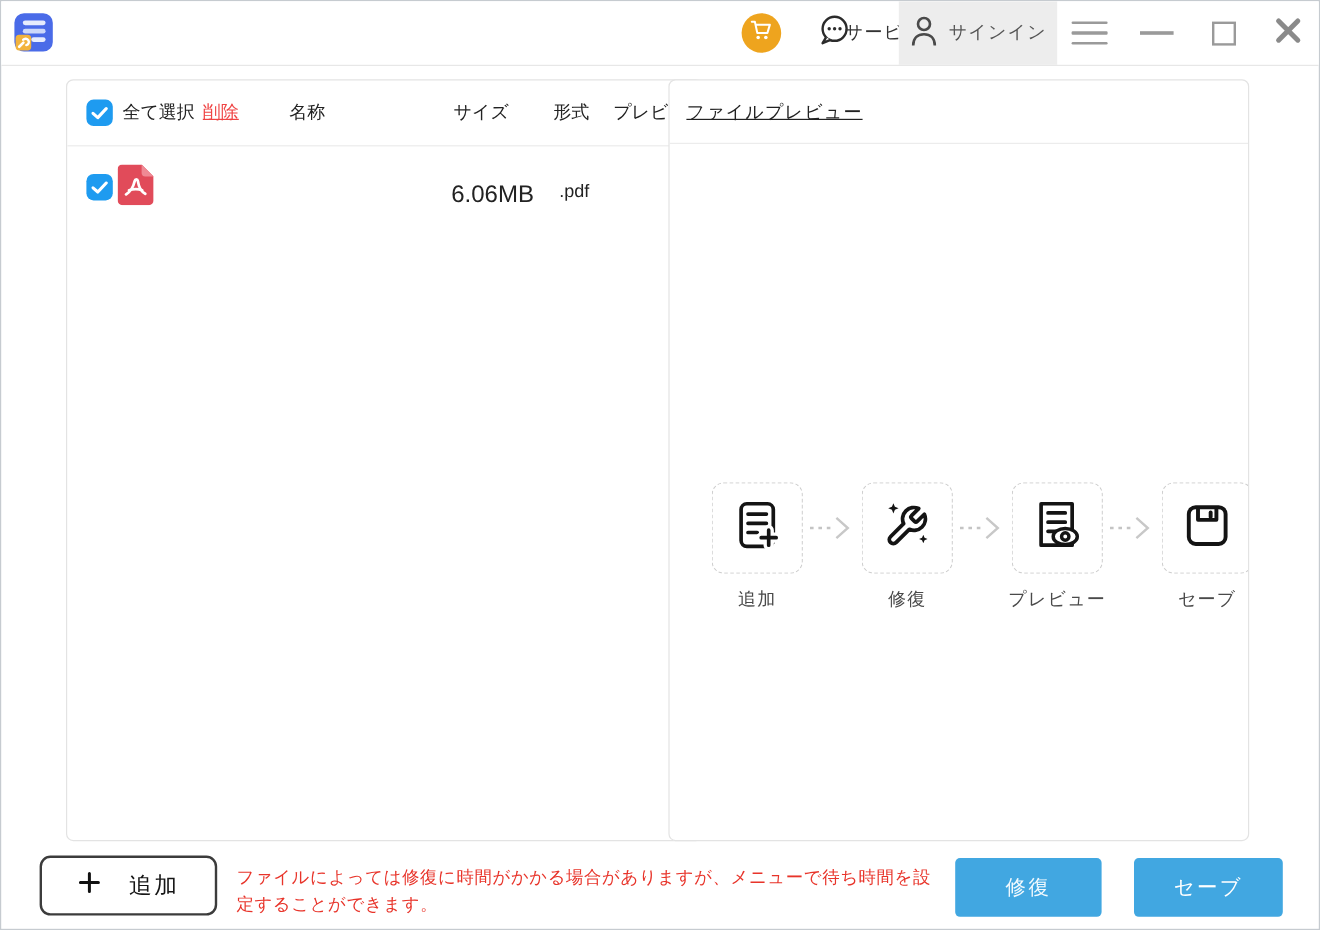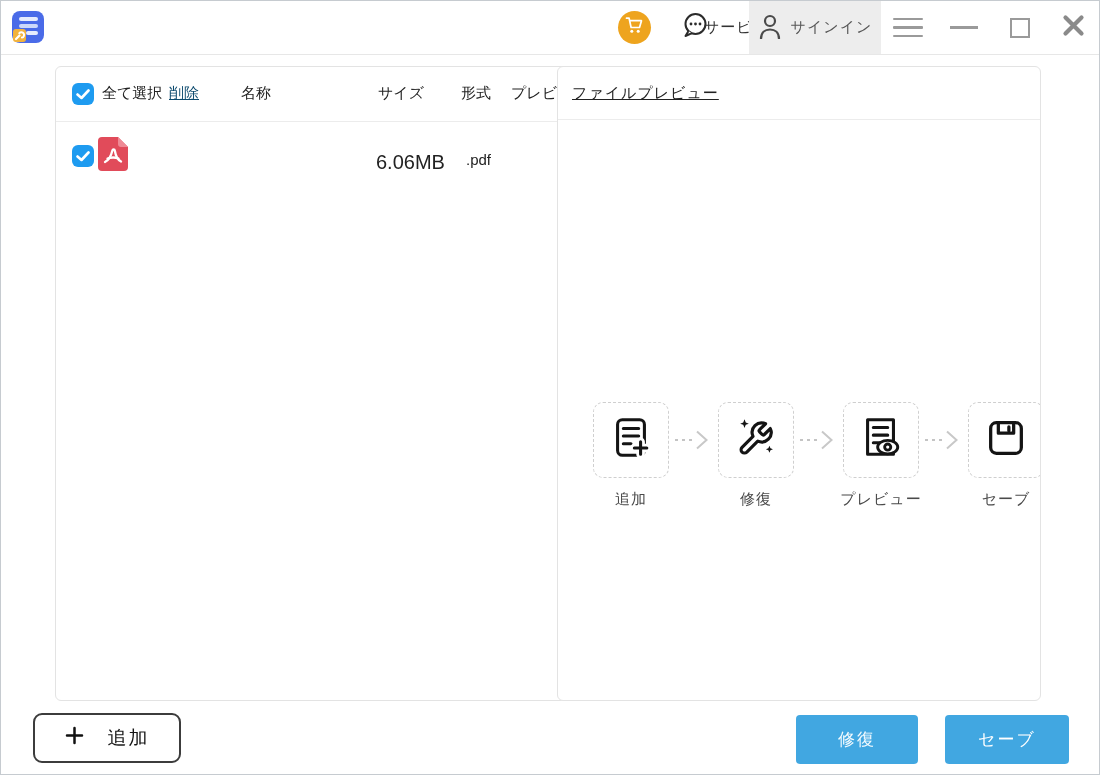--- a/index.html
+++ b/index.html
@@ -32,21 +32,21 @@
   .maxsquare{width:16px;height:16px;border:2.5px solid #9a9a9a;}
   
   .panel{position:absolute;top:65px;background:#fff;border:1px solid #e3e3e3;border-radius:6px;box-sizing:border-box;overflow:hidden;}
   .left-panel{left:10px;width:531px;height:635px;margin-left:44px;}
   .right-panel{left:556px;width:484px;height:635px;text-decoration:underline;}
   .lp-header{position:relative;height:54px;border-bottom:1px solid #ececec;font-size:15px;}
   .lp-header .hitem{position:absolute;top:17px;white-space:nowrap;}
   .checkbox{width:22px;height:22px;background:#1e9bf0;border-radius:6px;display:flex;align-items:center;justify-content:center;cursor:pointer;}
   .cb-head{position:absolute;left:16px;top:16px;}
   .select-all{left:46px;color:#222;}
-  .delete{left:113px;color:#0c4a6e;text-decoration:underline;cursor:pointer;}
+  .delete{left:113px;color:#ef4444;text-decoration:underline;cursor:pointer;}
   .col-name{left:185px;}
   .col-size{left:322px;}
   .col-format{left:405px;}
   .col-preview{left:455px;}
   .file-row{position:relative;height:62px;cursor:default;}
   .file-row .cb{position:absolute;left:16px;top:23px;}
   .pdf-icon{position:absolute;left:42px;top:15px;}
   .file-name{position:absolute;left:82px;top:29px;font-size:15px;white-space:nowrap;}
   .file-size{position:absolute;left:320px;top:29px;font-size:20px;}
   .file-format{position:absolute;left:410px;top:29px;font-size:15px;text-align:right;}
@@ -269,17 +269,18 @@
 
   <div class="add-btn">
     <span>
       <svg width="19" height="19" viewBox="0 0 19 19">
           <path d="M9.5 2 V17 M2 9.5 H17" stroke="#111" stroke-width="2.5" stroke-linecap="round"></path>
         </svg>
     </span>
     <span>追加</span>
   </div>
 
+  <div class="notice">ファイルによっては修復に時間がかかる場合がありますが、メニューで待ち時間を設定することができます。</div>
 
   <button class="blue-btn repair-btn">修復</button>
   <button class="blue-btn save-btn">セーブ</button>
 
 </div>
 
 </body></html>

